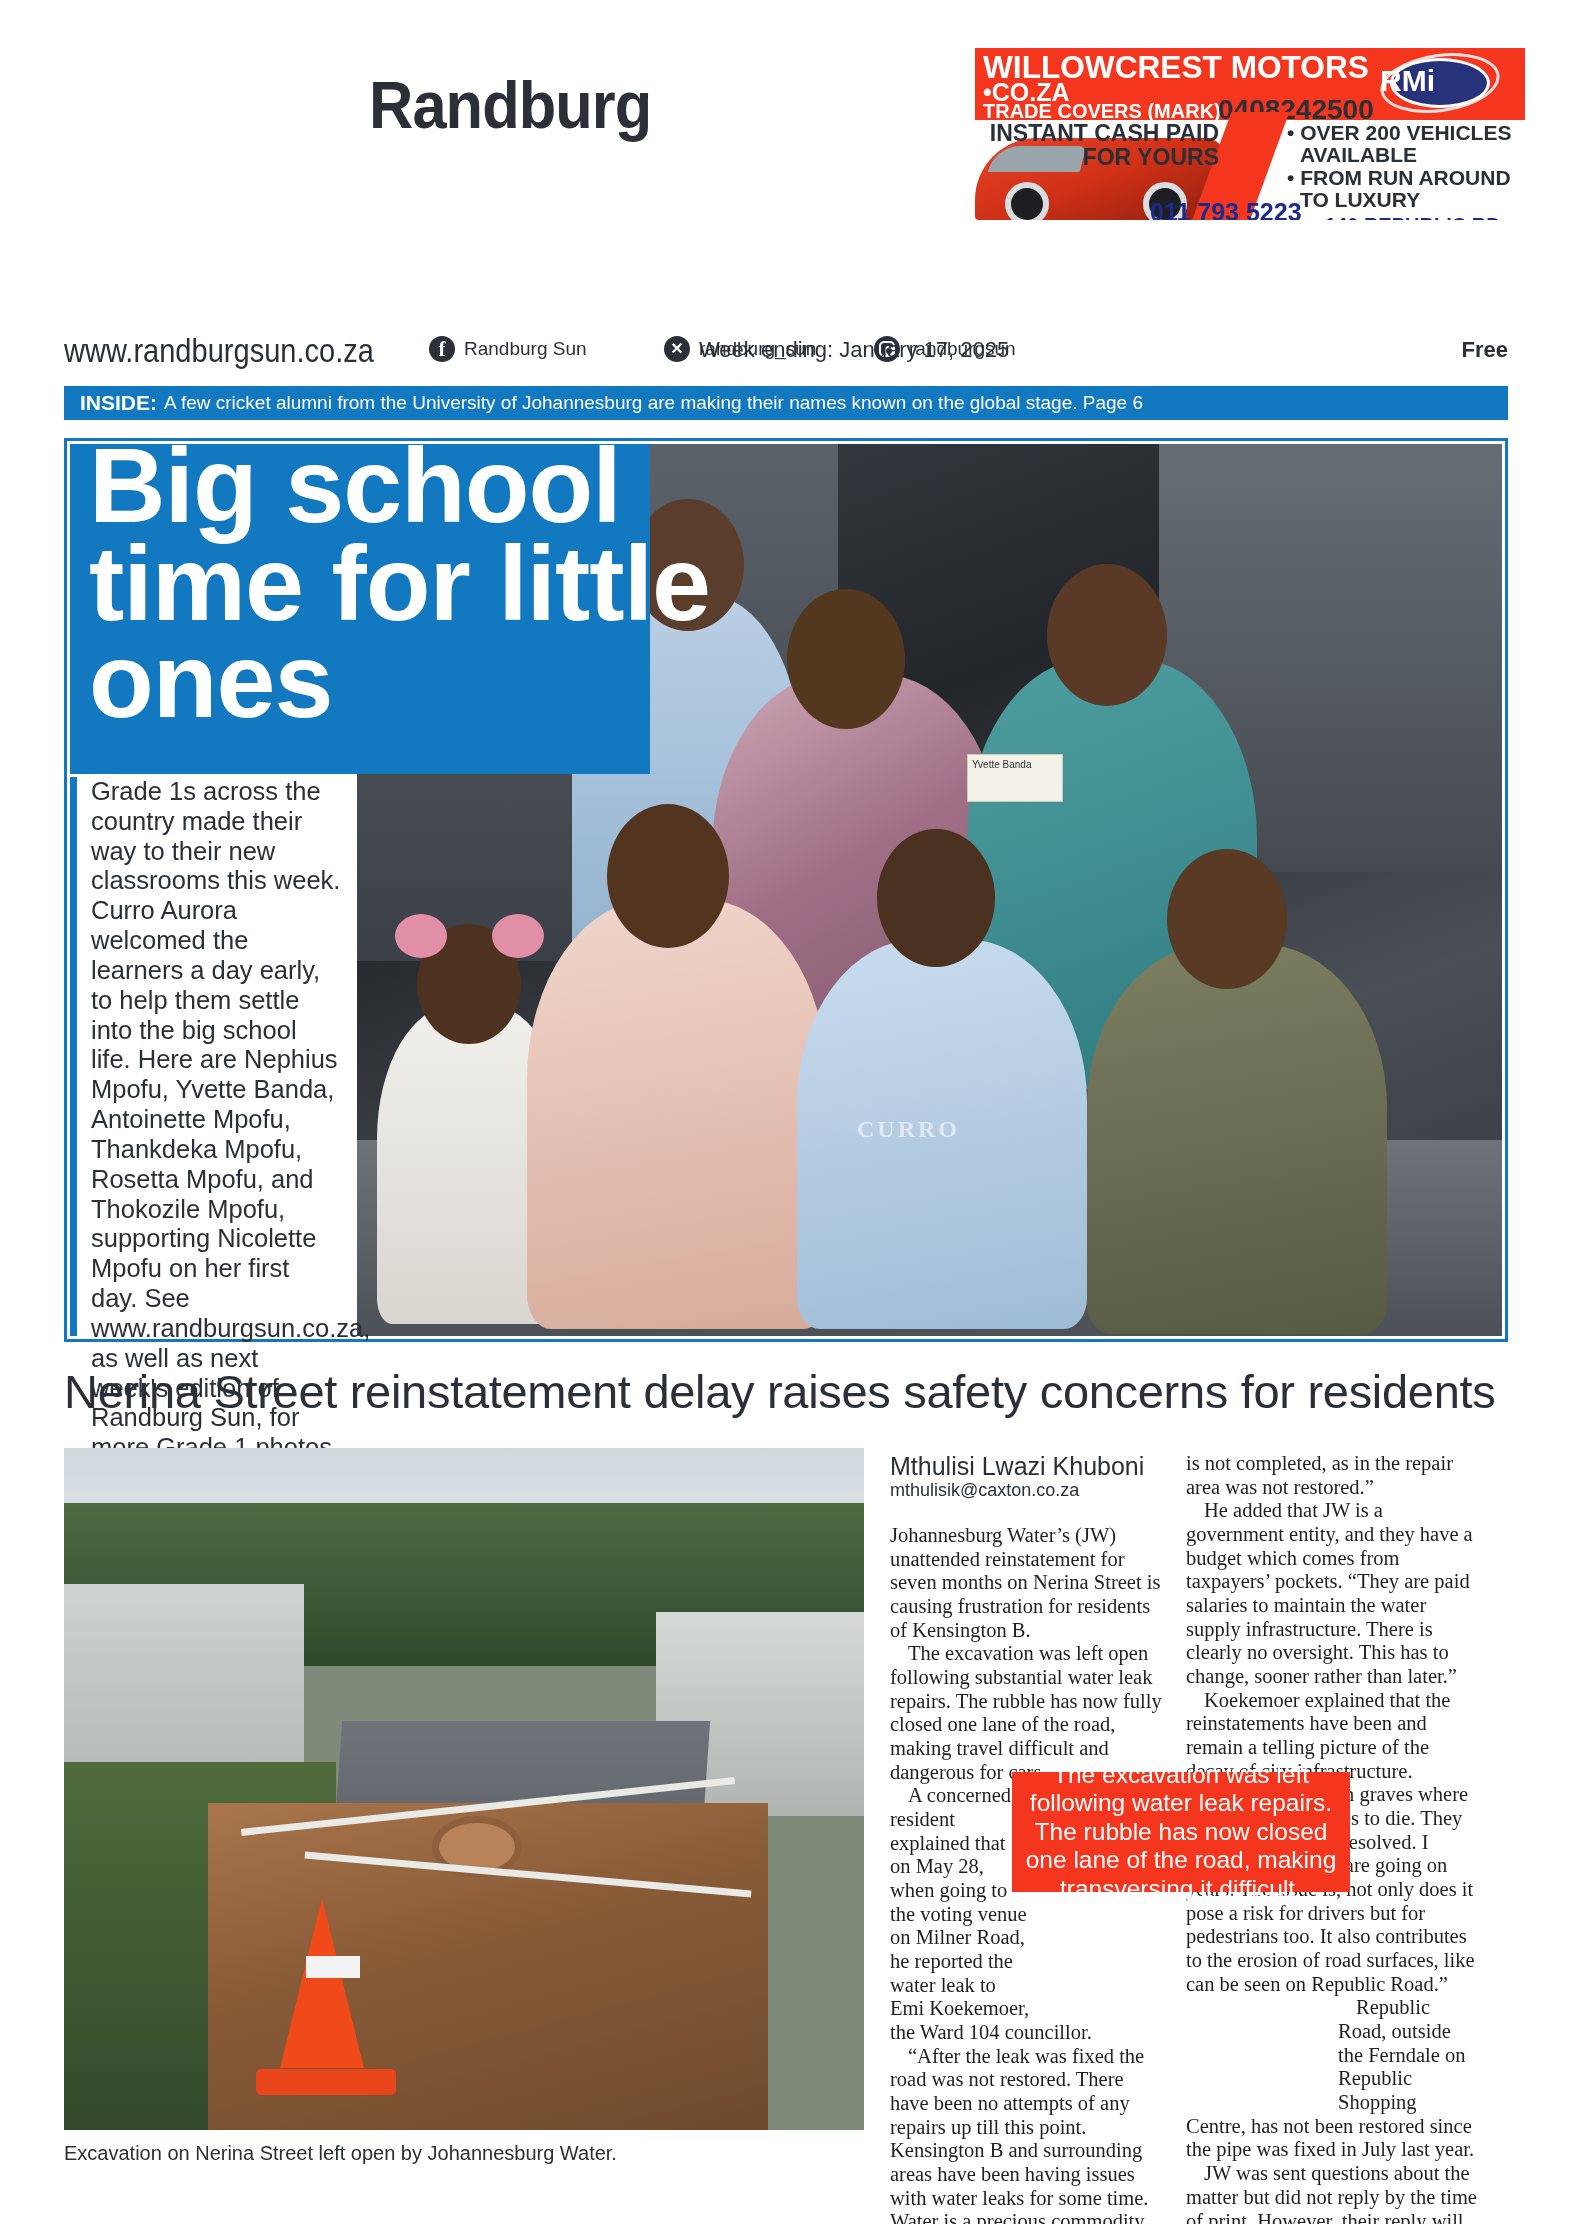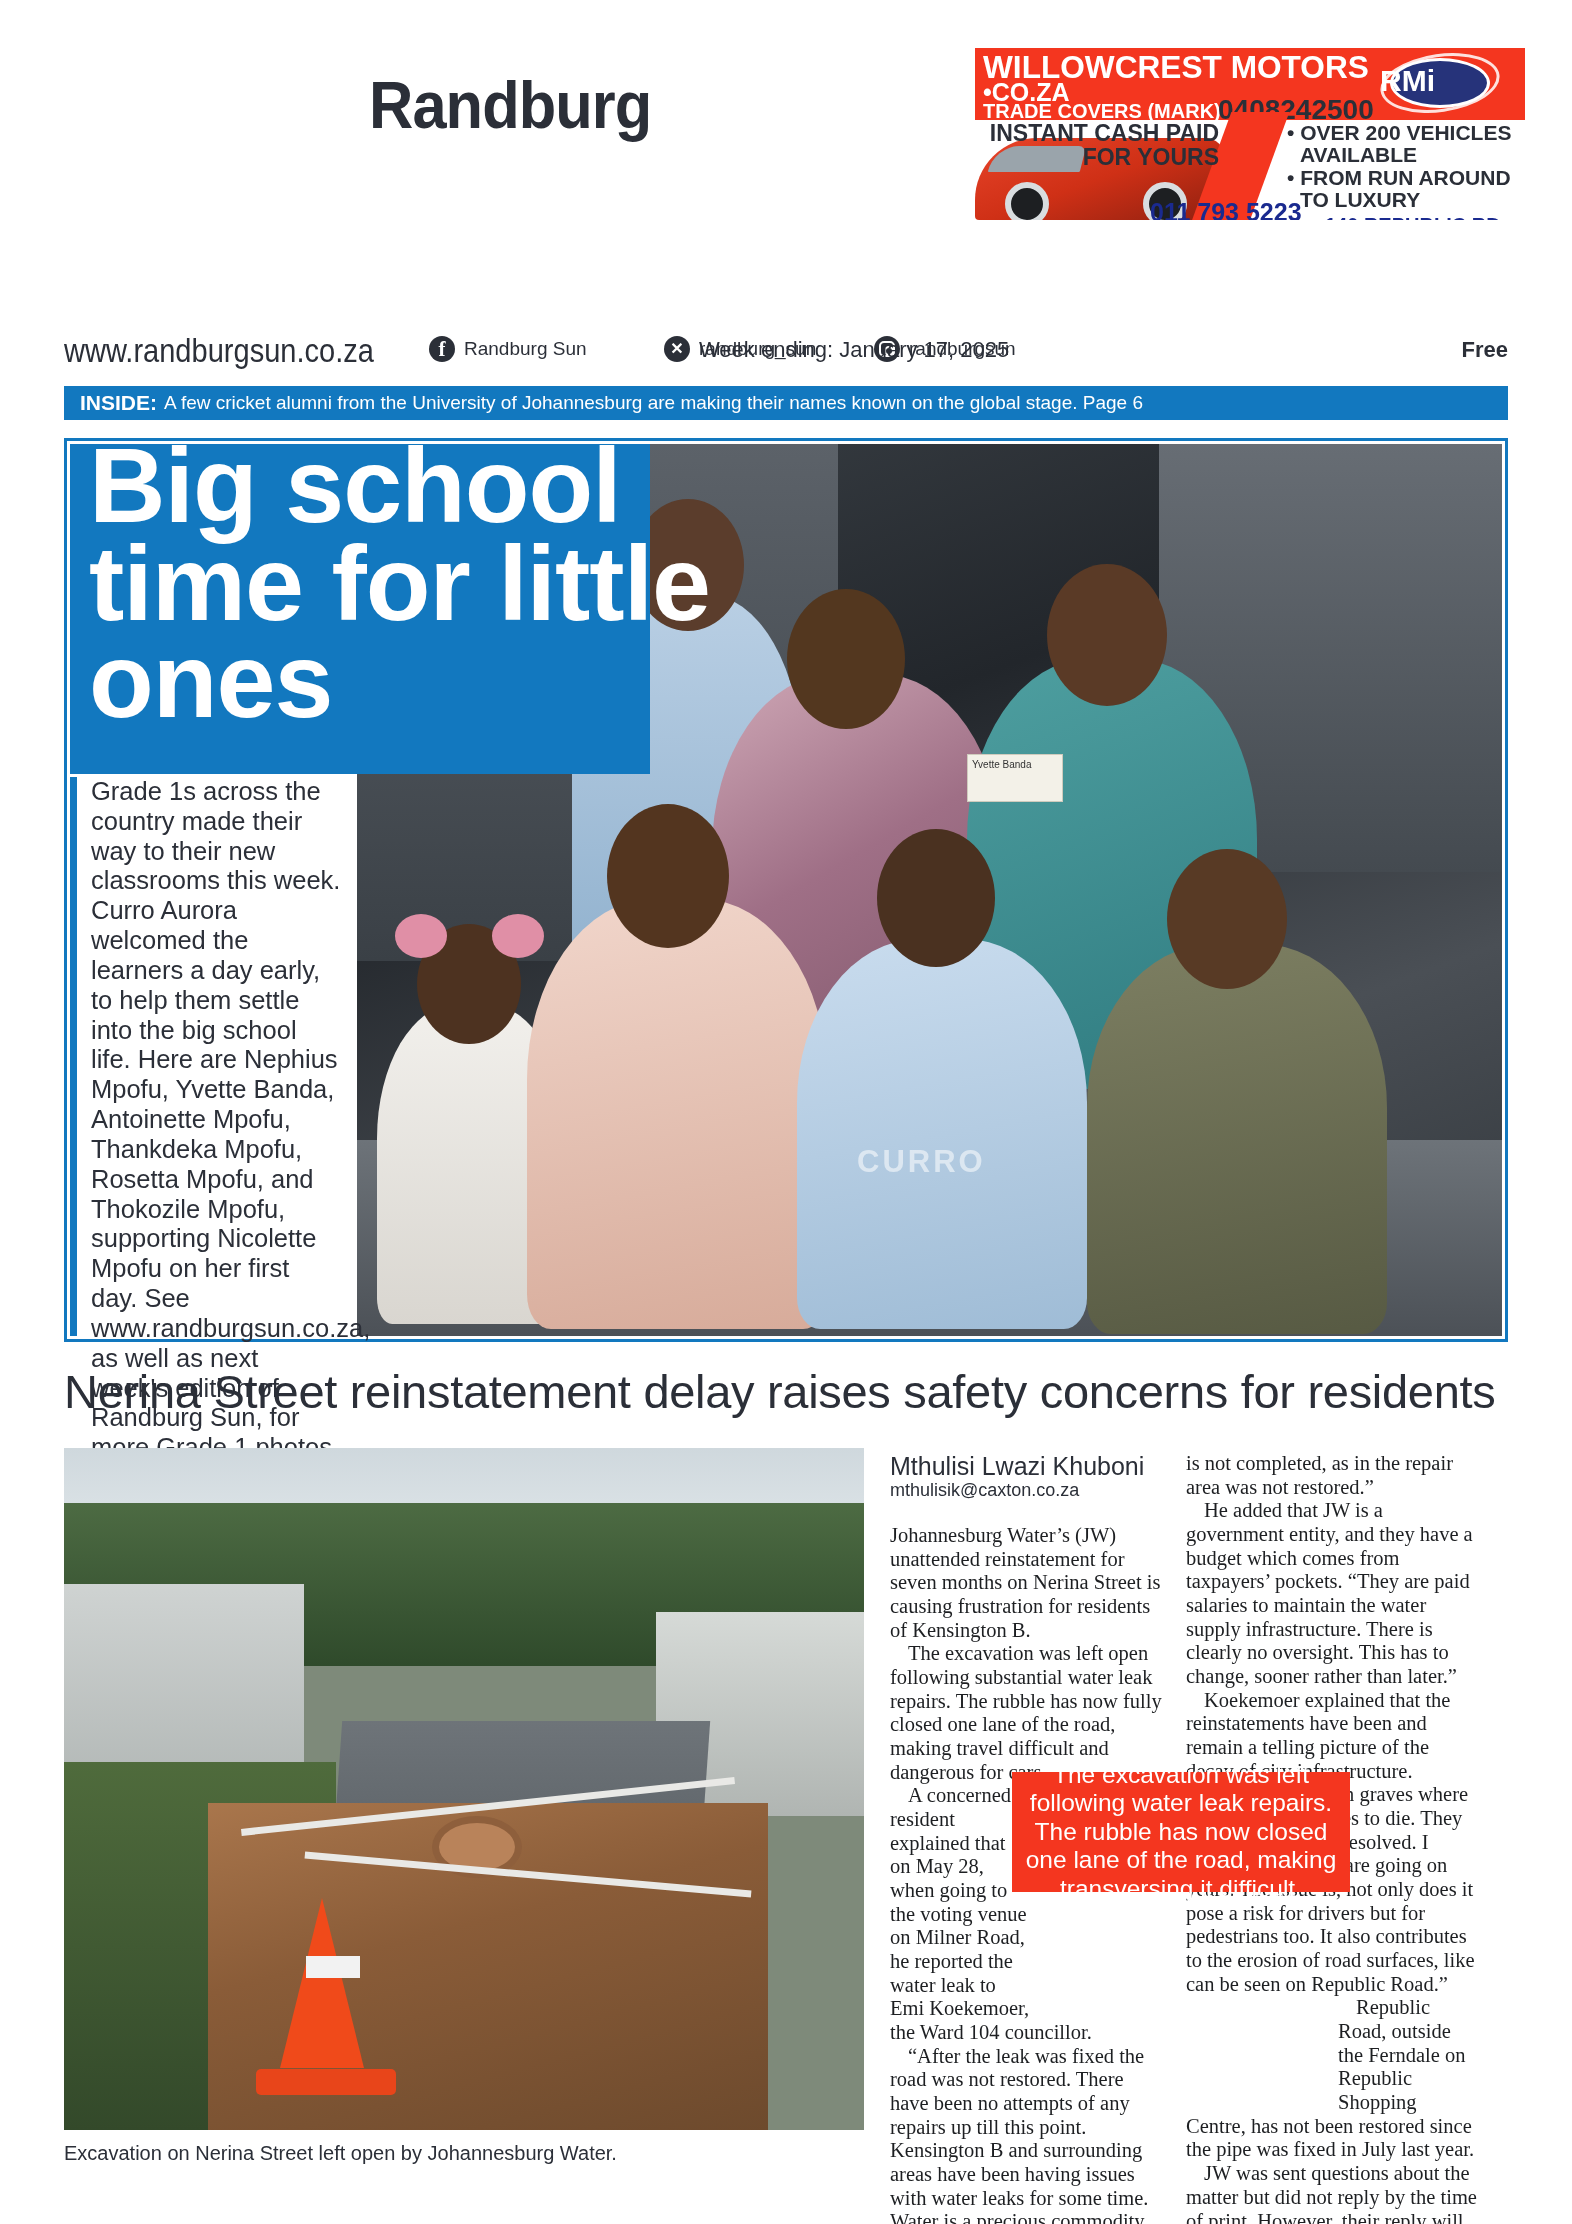--- a/index.html
+++ b/index.html
@@ -316,21 +316,21 @@
 
       <div class="p-body" style="left:440px;top:495px;width:290px;height:390px;background:linear-gradient(170deg,#c9dcee 0%,#9fbcd6 100%);"></div>
       <div class="p-head" style="left:520px;top:385px;width:118px;height:138px;background:#4a3120;"></div>
 
       <div class="p-body" style="left:730px;top:500px;width:300px;height:390px;background:linear-gradient(170deg,#7d7f62 0%,#575a43 100%);"></div>
       <div class="p-head" style="left:810px;top:405px;width:120px;height:140px;background:#583a25;"></div>
 
       <div style="position:absolute;left:610px;top:310px;width:96px;height:48px;background:#f3f1e8;border:1px solid #cfcbbd;font-family:'Liberation Sans',sans-serif;font-size:10px;color:#333;padding:4px;">
         <span>Yvette Banda</span>
       </div>
-      <div style="position:absolute;left:500px;top:700px;font-family:Liberation Sans, sans-serif;font-weight:bold;font-size:31px;color:rgba(255,255,255,.55);letter-spacing:3px;">
+      <div style="position:absolute;left:500px;top:672px;font-family:Liberation Serif, serif;font-weight:bold;font-size:24px;color:rgba(255,255,255,.55);letter-spacing:3px;">
         <span>CURRO</span>
       </div>
     </div>
 
     <div class="headline-box"></div>
     <div class="headline">Big school time for little ones</div>
 
     <div class="cap-rail">
       <div class="caption">Grade 1s across the country made their way to their new classrooms this week. Curro Aurora welcomed the learners a day early, to help them settle into the big school life. Here are Nephius Mpofu, Yvette Banda, Antoinette Mpofu, Thankdeka Mpofu, Rosetta Mpofu, and Thokozile Mpofu, supporting Nicolette Mpofu on her first day. See www.randburgsun.co.za, as well as next week's edition of Randburg Sun, for more Grade 1 photos.</div>
     </div>

